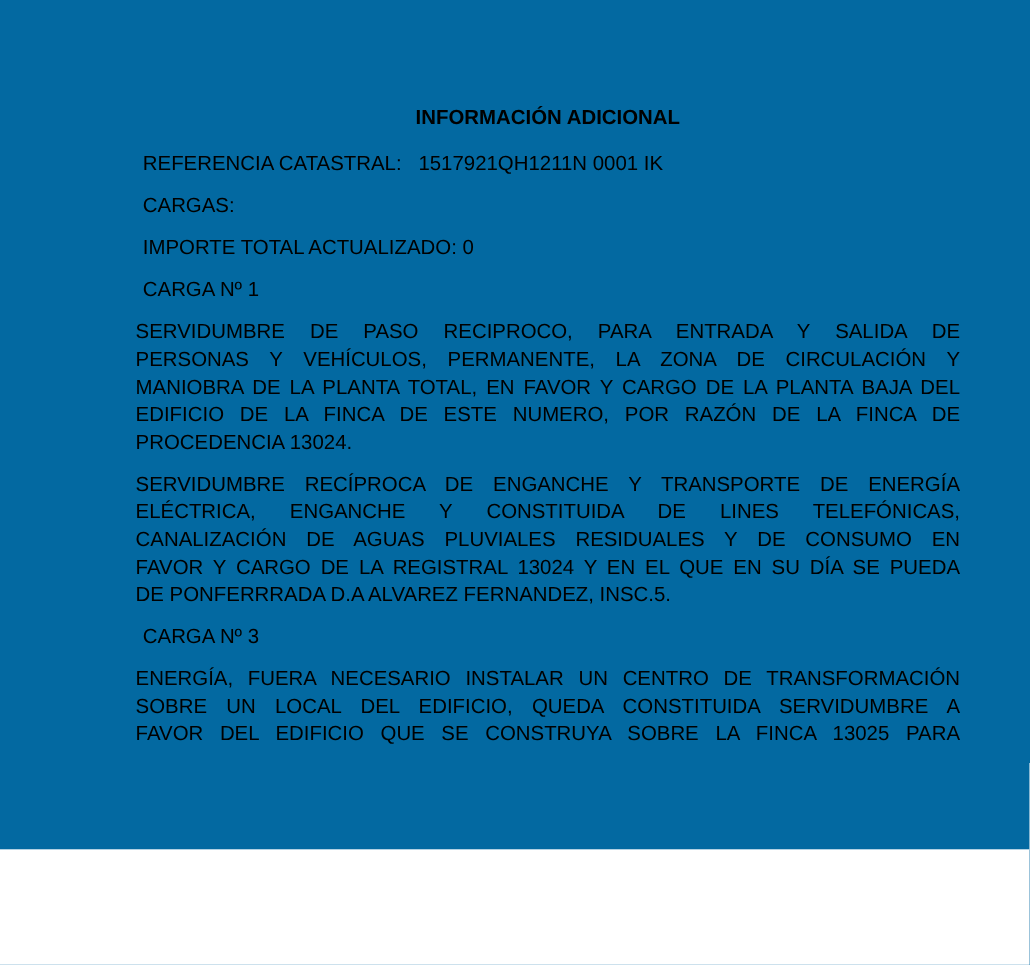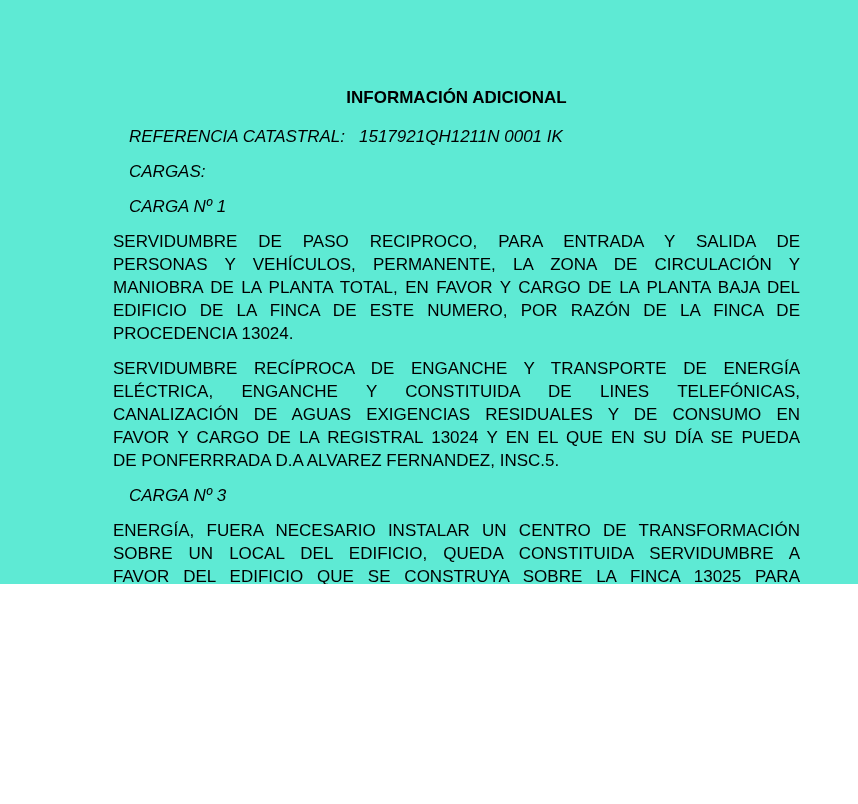--- a/index.html
+++ b/index.html
@@ -3,39 +3,38 @@
 <meta charset="utf-8">
 <style>
   html, body {
     margin: 0;
     padding: 0;
     background: #ffffff;
   }
   .page {
     box-sizing: border-box;
     width: 858px;
-    height: 584px;
+    height: 708px;
     padding: 86px 58px 0 113px;
-    background: #5eead4;
+    background: #0369a1;
     font-family: "Liberation Sans", sans-serif;
     font-size: 17px;
     line-height: 23px;
     color: #000000;
     overflow: hidden;
   }
   .title {
     font-size: 17px;
     line-height: 23px;
     font-weight: bold;
     text-align: center;
     margin: 0 0 16px 0;
   }
   .line {
-    margin: 0 0 12px 16px;
-    font-style: italic;
+    margin: 0 0 12px 6px;
   }
   .para {
     margin: 0 0 12px 0;
   }
   .jline {
     text-align: justify;
     text-align-last: justify;
   }
   .lastline {
     text-align: right;
@@ -49,34 +48,35 @@
 <body>
 
 <div class="page">
 
   <div class="title">INFORMACIÓN ADICIONAL</div>
 
   <p class="line"><span>REFERENCIA CATASTRAL:</span><span class="ref-value">1517921QH1211N 0001 IK</span></p>
 
   <p class="line">CARGAS:</p>
 
+  <p class="line">IMPORTE TOTAL ACTUALIZADO: 0</p>
 
   <p class="line">CARGA Nº 1</p>
   <div class="para">
     <div class="jline">SERVIDUMBRE DE PASO RECIPROCO, PARA ENTRADA Y SALIDA DE</div>
     <div class="jline">PERSONAS Y VEHÍCULOS, PERMANENTE, LA ZONA DE CIRCULACIÓN Y</div>
     <div class="jline">MANIOBRA DE LA PLANTA TOTAL, EN FAVOR Y CARGO DE LA PLANTA BAJA DEL</div>
     <div class="jline">EDIFICIO DE LA FINCA DE ESTE NUMERO, POR RAZÓN DE LA FINCA DE</div>
     <div class="lastline">PROCEDENCIA 13024.</div>
   </div>
 
   <div class="para">
     <div class="jline">SERVIDUMBRE RECÍPROCA DE ENGANCHE Y TRANSPORTE DE ENERGÍA</div>
     <div class="jline">ELÉCTRICA, ENGANCHE Y CONSTITUIDA DE LINES TELEFÓNICAS,</div>
-    <div class="jline">CANALIZACIÓN DE AGUAS EXIGENCIAS RESIDUALES Y DE CONSUMO EN</div>
+    <div class="jline">CANALIZACIÓN DE AGUAS PLUVIALES RESIDUALES Y DE CONSUMO EN</div>
     <div class="jline">FAVOR Y CARGO DE LA REGISTRAL 13024 Y EN EL QUE EN SU DÍA SE PUEDA</div>
     <div class="lastline">DE PONFERRRADA D.A ALVAREZ FERNANDEZ, INSC.5.</div>
   </div>
 
   <p class="line">CARGA Nº 3</p>
   <div class="para">
     <div class="jline">ENERGÍA, FUERA NECESARIO INSTALAR UN CENTRO DE TRANSFORMACIÓN</div>
     <div class="jline">SOBRE UN LOCAL DEL EDIFICIO, QUEDA CONSTITUIDA SERVIDUMBRE A</div>
     <div class="jline">FAVOR DEL EDIFICIO QUE SE CONSTRUYA SOBRE LA FINCA 13025 PARA</div>
 

